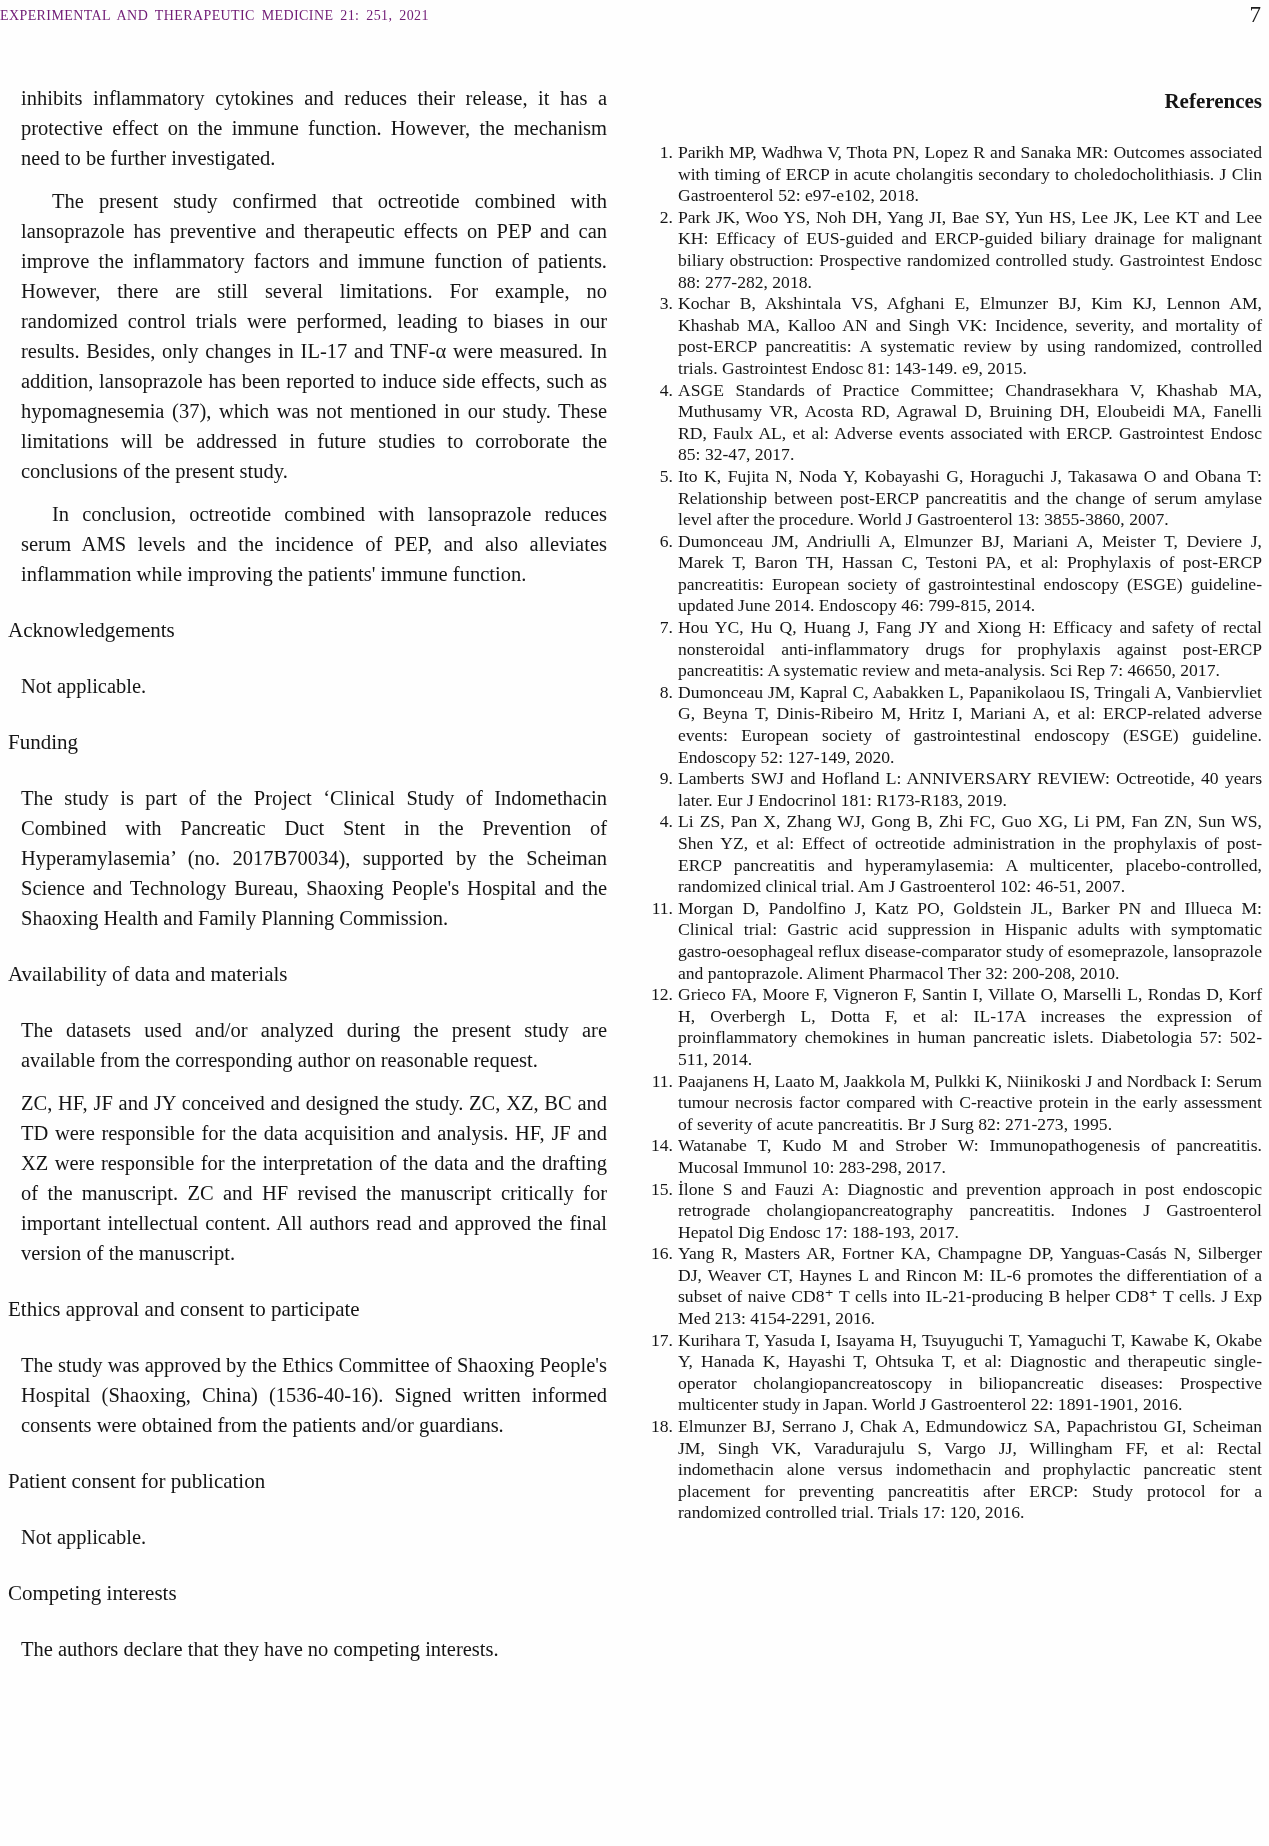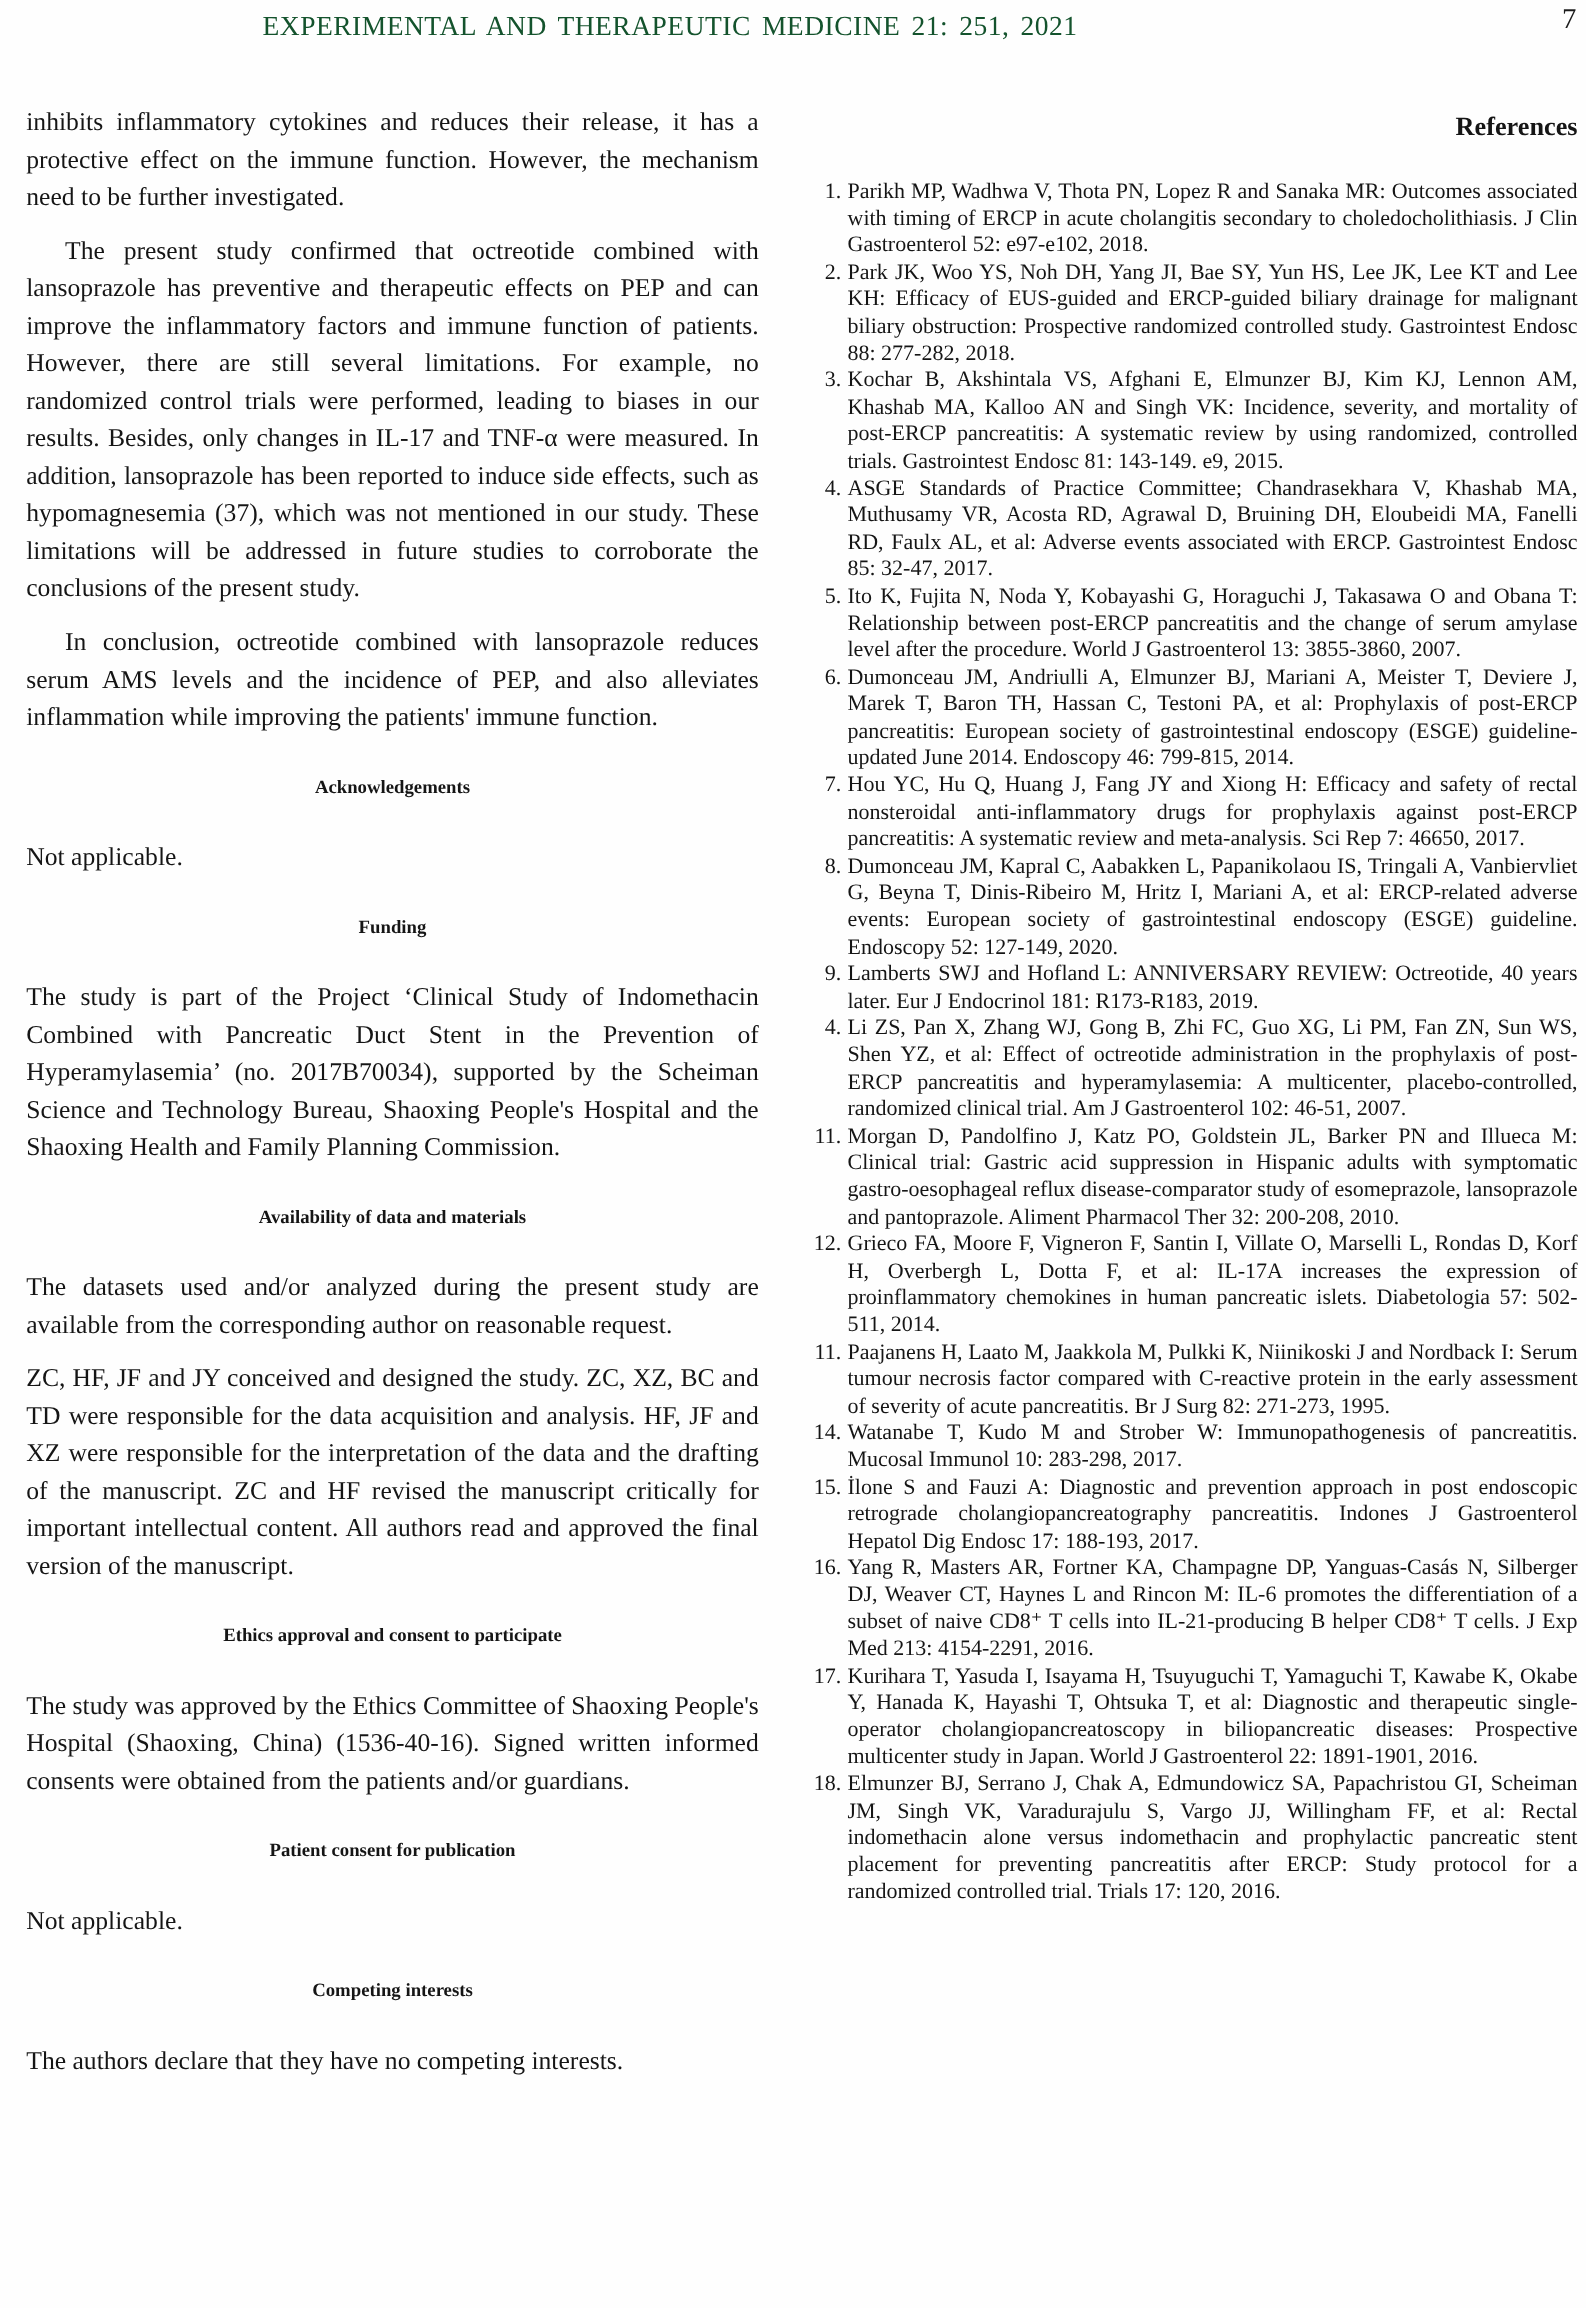--- a/index.html
+++ b/index.html
@@ -20,25 +20,24 @@
     width: 1269px;
     height: 1846px;
     background: #fefefe;
     overflow: hidden;
   }
   .journal-header {
     position: absolute;
     top: 8px;
     left: 0;
     width: 1072px;
-    text-align: center;
-    font-size: 22px;
+    font-size: 14px;
     letter-spacing: 0.4px;
     word-spacing: 3px;
-    color: #14532d;
+    color: #701a75;
     white-space: nowrap;
   }
   .page-number {
     position: absolute;
     top: 2px;
     right: 8px;
     font-size: 23px;
     color: #1c1c1c;
   }
   .col-left {
@@ -46,25 +45,25 @@
     left: 8px;
     top: 70px;
     width: 612px;
     font-size: 20.5px;
     line-height: 30px;
     text-align: justify;
   }
   .col-left p { margin: 13px; }
   .col-left p.indent { text-indent: 31px; }
   .section-heading {
-    font-size: 15px;
+    font-size: 21px;
     line-height: 30px;
-    font-weight: bold;
+    font-weight: normal;
     margin: 26px 0 26px 0;
-    text-align: center;
+    text-align: left;
   }
   .col-right {
     position: absolute;
     left: 648px;
     top: 74px;
     width: 614px;
     font-size: 17.6px;
     line-height: 21.6px;
     text-align: justify;
   }

